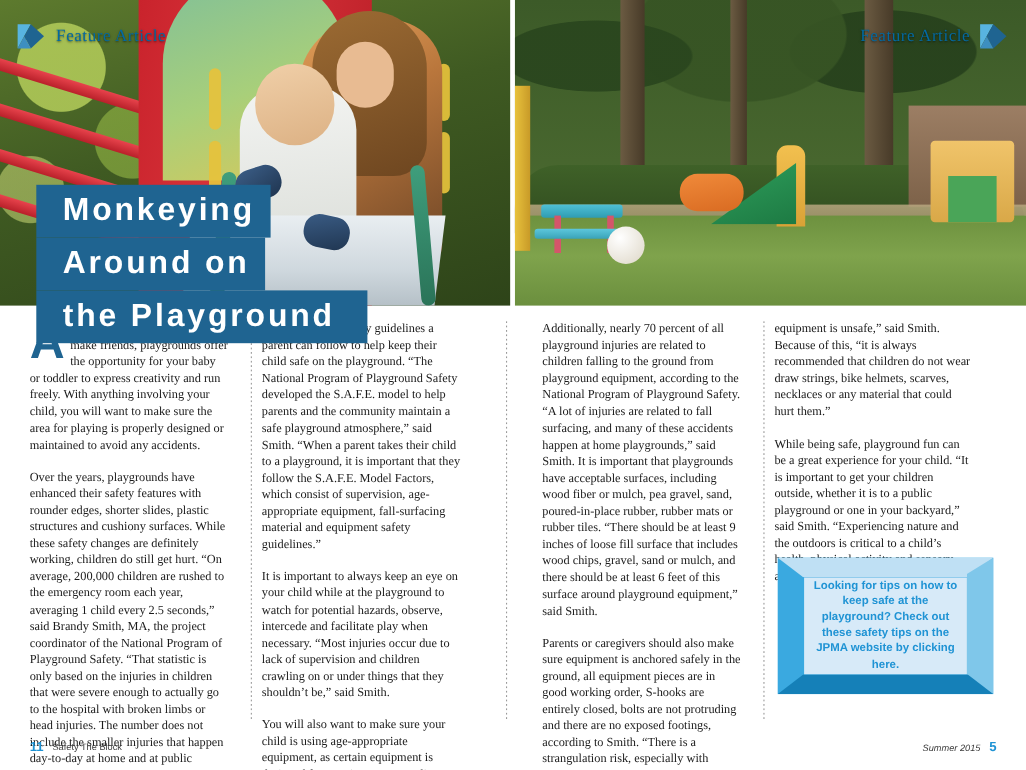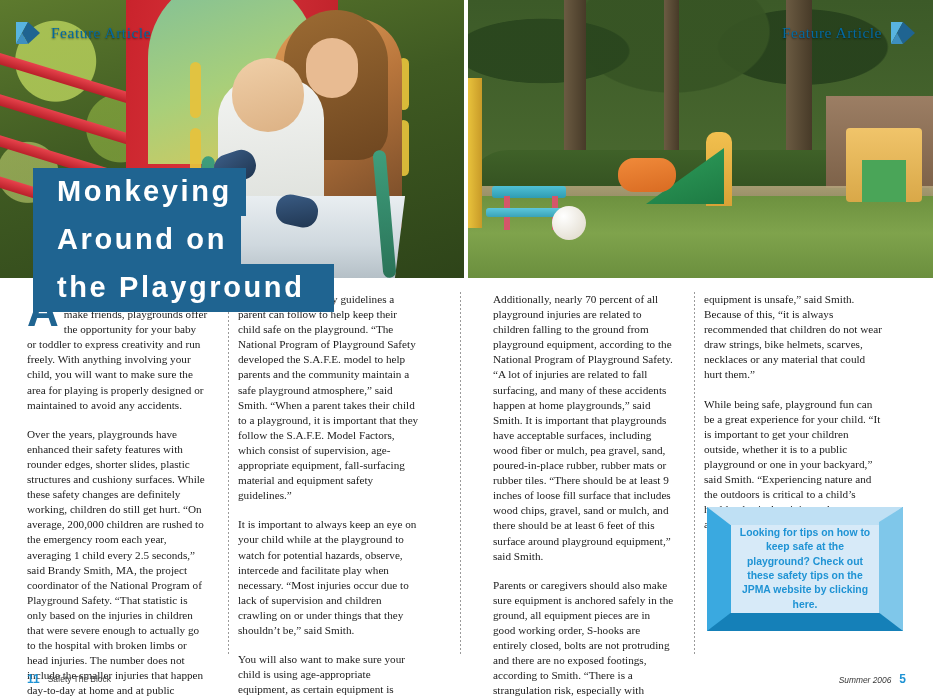--- a/index.html
+++ b/index.html
@@ -277,18 +277,18 @@
       <div class="cta-text">Looking for tips on how to keep safe at the playground? Check out these safety tips on the JPMA website by clicking here.</div>
     </div>
   </div>
 
   <div class="footer">
     <div class="f-left">
       <span class="fnum">11</span>
       <span class="ftxt">Safety The Block</span>
     </div>
     <div class="f-right">
-      <span class="ftxt fital">Summer 2006</span>
+      <span class="ftxt fital">Summer 2015</span>
       <span class="fnum">5</span>
     </div>
   </div>
 
 </div>
 
 </body></html>

